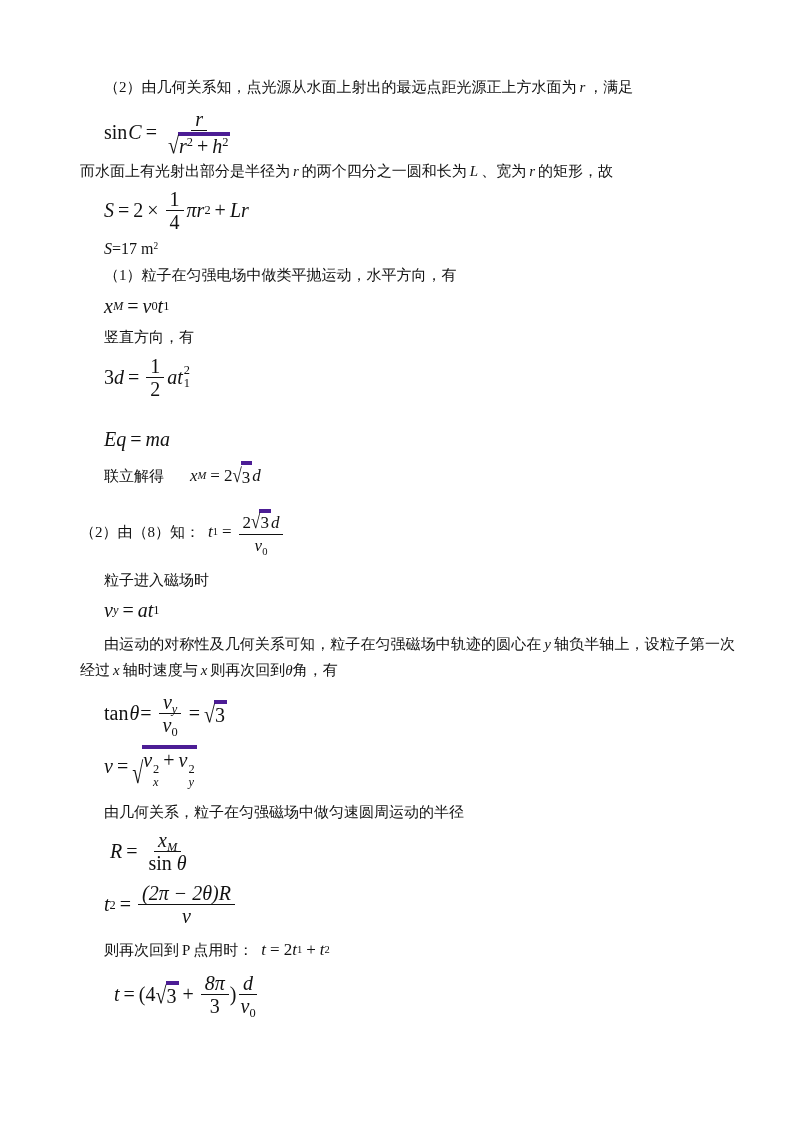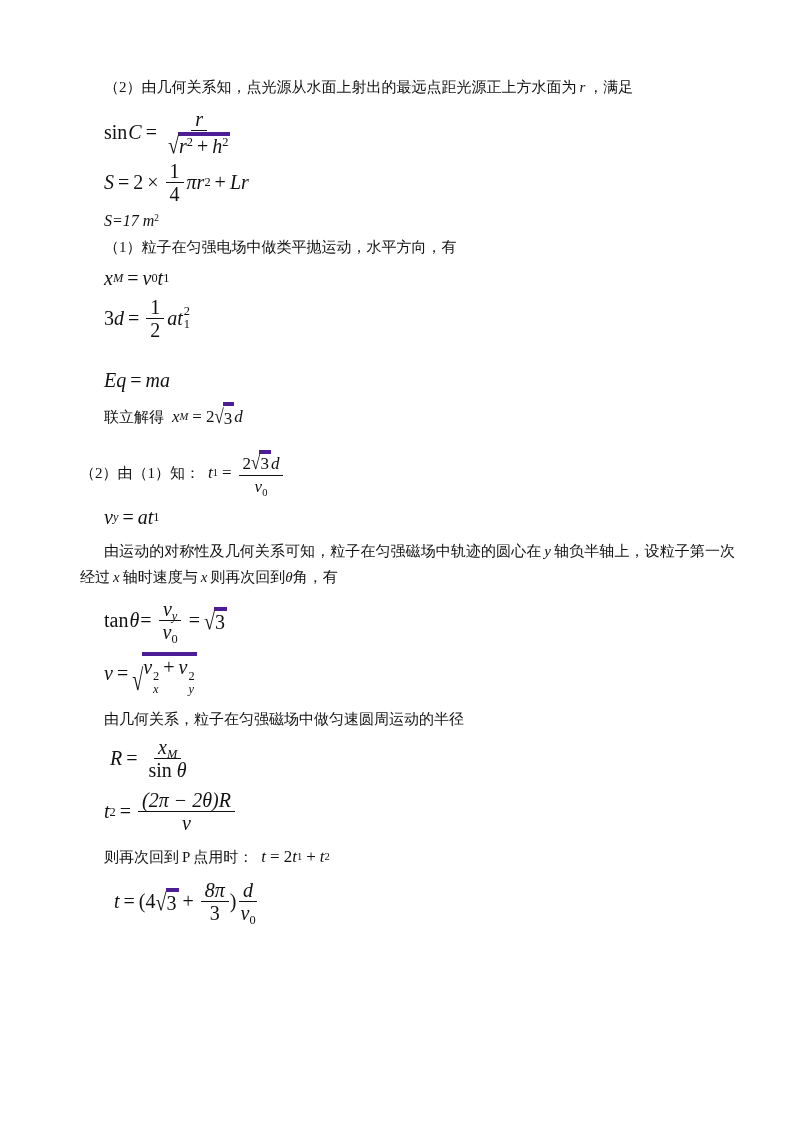--- a/index.html
+++ b/index.html
@@ -92,53 +92,55 @@
       <span class="fnum"><span class="v">r</span></span>
       <span class="fden">
         <span class="sqrt">
             <span class="rsign">√</span>
             <span class="rbody"><span class="v">r</span><sup>2</sup><span class="op">+</span><span class="v">h</span><sup>2</sup></span>
           </span>
       </span>
     </span>
   </div>
 
+  <p class="para"><span>而水面上有光射出部分是半径为</span><span class="mv">r</span><span>的两个四分之一圆和长为</span><span class="mv">L</span><span>、宽为</span><span class="mv">r</span><span>的矩形，故</span></p>
 
   <div class="formula" style="min-height:48px;">
     <span class="v">S</span>
     <span class="op">=</span>
     <span class="num">2</span>
     <span class="op">×</span>
     <span class="frac">
       <span class="fnum">1</span>
       <span class="fden">4</span>
     </span>
     <span class="v">π</span>
       <span class="v">r</span>
       <sup>2</sup>
     <span class="op">+</span>
     <span class="v">Lr</span>
   </div>
 
 
-  <p class="para ind"><span class="v" style="font-family:'Liberation Serif',serif;font-size:16px;">S</span><span style="font-family:'Liberation Serif',serif;font-size:16px;font-style:italic;">=17 m</span><sup style="font-family:'Liberation Serif',serif;">2</sup></p>
+  <p class="para ind"><span class="v" style="font-family:'Liberation Serif',serif;font-size:16px;">S</span><span style="font-family:'Liberation Serif',serif;font-size:16px;">=17 m</span><sup style="font-family:'Liberation Serif',serif;">2</sup></p>
 
 
   <p class="para ind"><span>（1）粒子在匀强电场中做类平抛运动，水平方向，有</span></p>
 
   <div class="formula" style="margin-top:5px;">
     <span class="v">x</span>
       <sub class="it">M</sub>
     <span class="op">=</span>
     <span class="v">v</span>
       <sub>0</sub>
       <span class="v">t</span>
       <sub>1</sub>
   </div>
 
+  <p class="para ind" style="margin-top:5px;"><span>竖直方向，有</span></p>
 
   <div class="formula" style="min-height:48px; margin-top:3px;">
     <span class="num">3</span>
       <span class="v">d</span>
     <span class="op">=</span>
     <span class="frac">
       <span class="fnum">1</span>
       <span class="fden">2</span>
     </span>
     <span class="v">a</span>
@@ -148,51 +150,52 @@
         <sub>1</sub>
       </span>
   </div>
 
   <div class="formula" style="margin-top:25px;">
     <span class="v">Eq</span>
     <span class="op">=</span>
     <span class="v">ma</span>
   </div>
 
-  <p class="para ind" style="margin-top:9px; display:flex; align-items:center;">
+  <p class="para ind" style="margin-top:9px; display:flex; align-items:center;gap:18px;">
       <span>联立解得</span>
       <span class="iform">
         <span class="v">x</span>
         <sub class="it">M</sub>
         <span class="op">=</span>
         <span class="num">2</span>
         <span class="sqrt">
           <span class="rsign">√</span>
           <span class="rbody">3</span>
         </span>
         <span class="v">d</span>
       </span>
     </p>
 
   <p class="para" style="margin-top:14px; display:flex; align-items:center; min-height:54px;">
-      <span>（2）由（1）知：</span>
+      <span>（2）由（8）知：</span>
       <span class="iform">
         <span class="v">t</span>
         <sub>1</sub>
         <span class="op">=</span>
         <span class="frac">
           <span class="fnum"><span class="num">2</span><span class="sqrt">
               <span class="rsign">√</span>
               <span class="rbody">3</span>
             </span><span class="v">d</span></span>
           <span class="fden"><span class="v">v</span><sub>0</sub></span>
         </span>
       </span>
     </p>
 
+  <p class="para ind" style="margin-top:8px;"><span>粒子进入磁场时</span></p>
 
   <div class="formula" style="margin-top:4px;">
     <span class="v">v</span>
       <sub class="it">y</sub>
     <span class="op">=</span>
     <span class="v">a</span>
       <span class="v">t</span>
       <sub>1</sub>
   </div>
 

